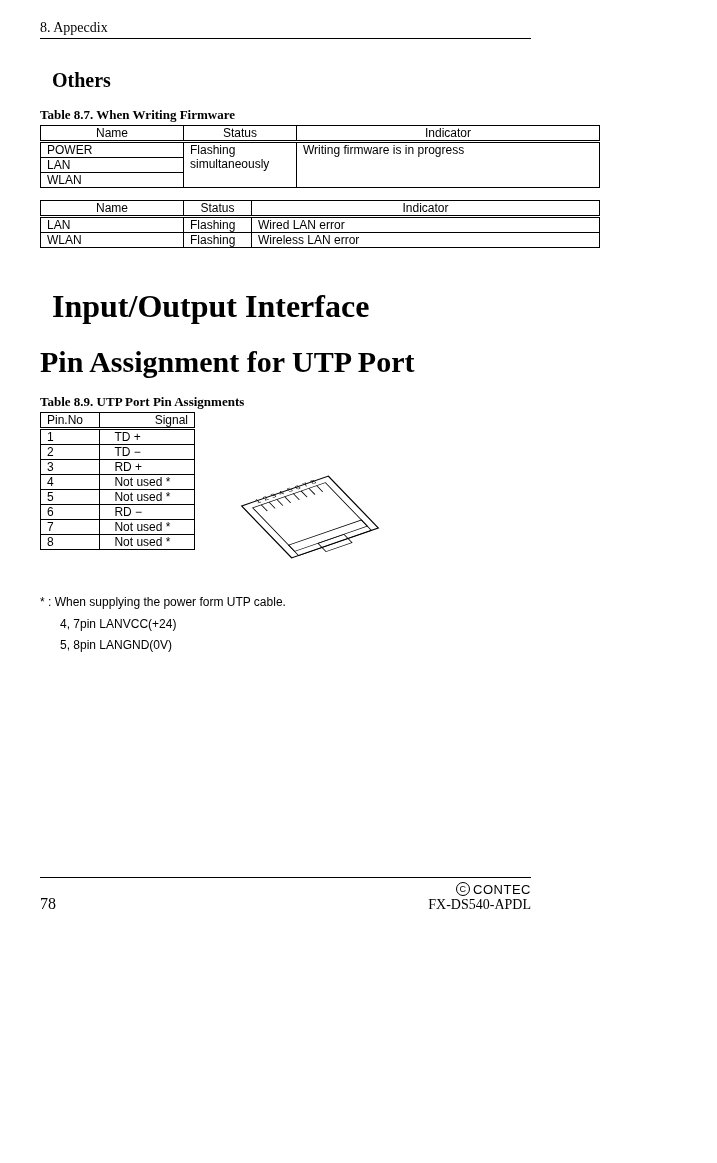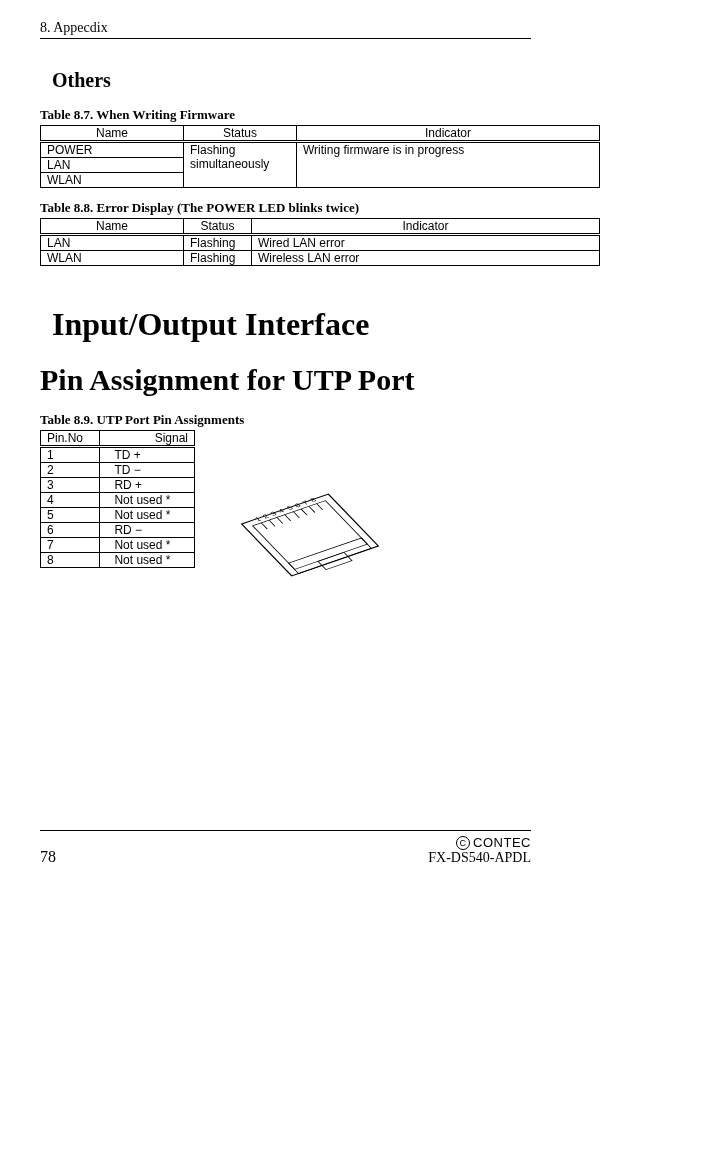--- a/index.html
+++ b/index.html
@@ -137,21 +137,20 @@
     </tr>
     <tr>
           <td>LAN</td>
         </tr>
     <tr>
           <td>WLAN</td>
         </tr>
   </tbody>
     </table>
 
-  <div class="tbl-caption">Table 8.8.  Error Display (The POWER LED blinks twice)</div>
   <table class="tbl88">
     <tbody>
         <tr class="double-hdr">
       <th>Name</th>
       <th>Status</th>
       <th>Indicator</th>
     </tr>
     <tr>
       <td>LAN</td>
       <td>Flashing</td>
@@ -237,20 +236,25 @@
             <text x="5" y="-46">5</text>
             <text x="14" y="-46">6</text>
             <text x="23" y="-46">7</text>
             <text x="32" y="-46">8</text>
           </g>
         </g>
       </g>
     </svg>
   </div>
 
+  <div class="footnote">
+    <span>* : When supplying the power form UTP cable.</span>
+    <span class="indent">4, 7pin  LANVCC(+24)</span>
+    <span class="indent">5, 8pin  LANGND(0V)</span>
+  </div>
 
   <div class="footer">
     <span class="page-num">78</span>
     <div class="footer-right">
       <div class="brand">
         <span class="copyright-circle">C</span>
         <span>CONTEC</span>
       </div>
       <div class="model">FX-DS540-APDL</div>
     </div>

